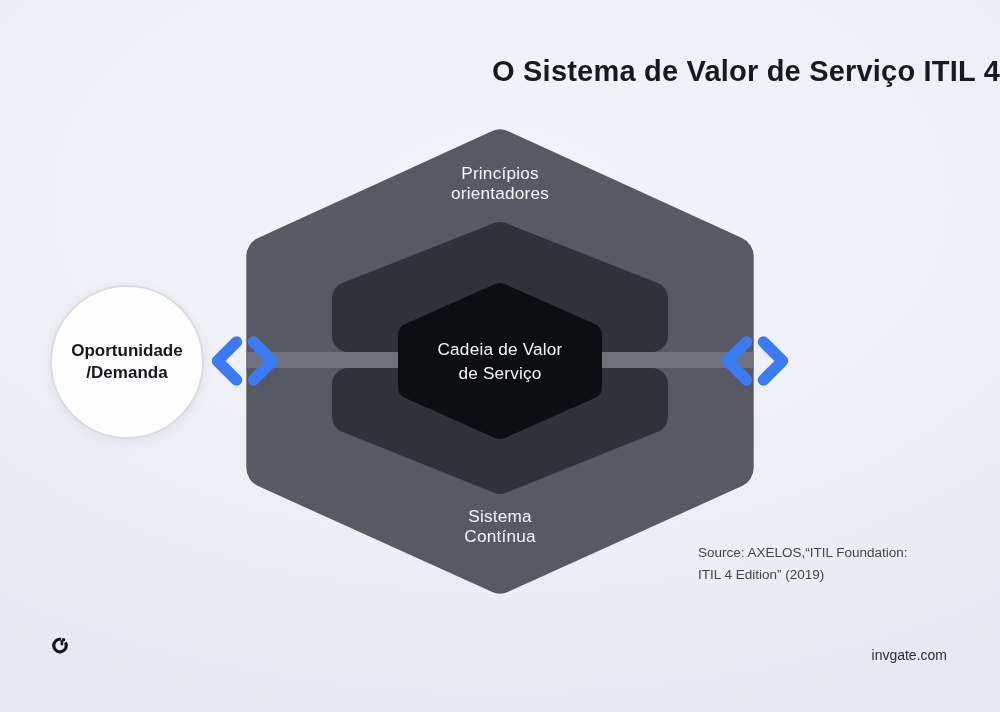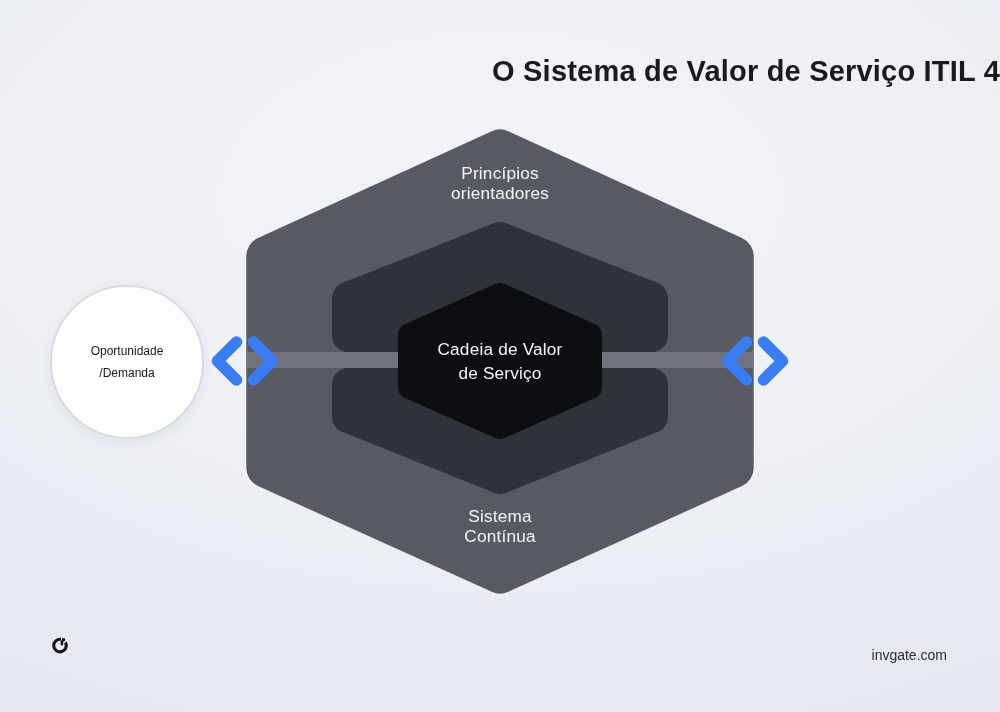--- a/index.html
+++ b/index.html
@@ -19,21 +19,21 @@
   }
   .lh22{line-height:20px;}
   .lh23{line-height:23.5px;}
   svg.diagram{left:0;top:0;width:1000px;height:712px;}
   .circle{
     display:flex;align-items:center;justify-content:center;text-align:center;
     background:#fdfdfe;border:2px solid #d9dbe1;border-radius:50%;
     box-shadow:0 3px 12px rgba(45,50,80,.07);
     color:#16181d;white-space:pre-line;
   }
-  .circle.left{left:50px;top:285px;width:150px;height:150px;font-size:12px;font-weight:400;line-height:22px;}
+  .circle.left{left:50px;top:285px;width:150px;height:150px;font-size:17px;font-weight:700;line-height:22px;}
   .circle.right{left:797px;top:286px;width:152px;height:152px;font-size:23px;font-weight:500;}
   .source{
     left:698px;top:542px;width:260px;white-space:pre-line;
     font-size:13.5px;line-height:21.5px;color:#43454c;
   }
   .weburl{right:53px;top:640px;font-size:14px;color:#2b2d33;margin-top:7px;}
   .logo{left:50px;top:635px;width:20px;height:20px;}
 </style>
 </head>
 <body>
@@ -70,20 +70,22 @@
   <div class="abs hexlabel lh23" style="top:338px;">Cadeia de Valor
 de Serviço</div>
   <div class="abs hexlabel lh22" style="top:506px;">Sistema
 Contínua</div>
 
   <div class="abs circle left">
     <span>Oportunidade
 /Demanda</span>
   </div>
 
+  <div class="abs source">Source: AXELOS,“ITIL Foundation:
+ITIL 4 Edition” (2019)</div>
 
   <svg class="abs logo" viewBox="0 0 20 20">
     <path d="M15.46,7.35 A6.3,6.3 0 1 1 11.09,4.30" fill="none" stroke-width="3.1" stroke="#131417"></path>
     <circle cx="13.6" cy="4.7" r="1.7" fill="#131417"></circle>
     <rect x="10.6" y="5.2" width="2.6" height="5.2" rx="1.1" fill="#131417"></rect>
   </svg>
   <div class="abs weburl">invgate.com</div>
 
 </div>
 

